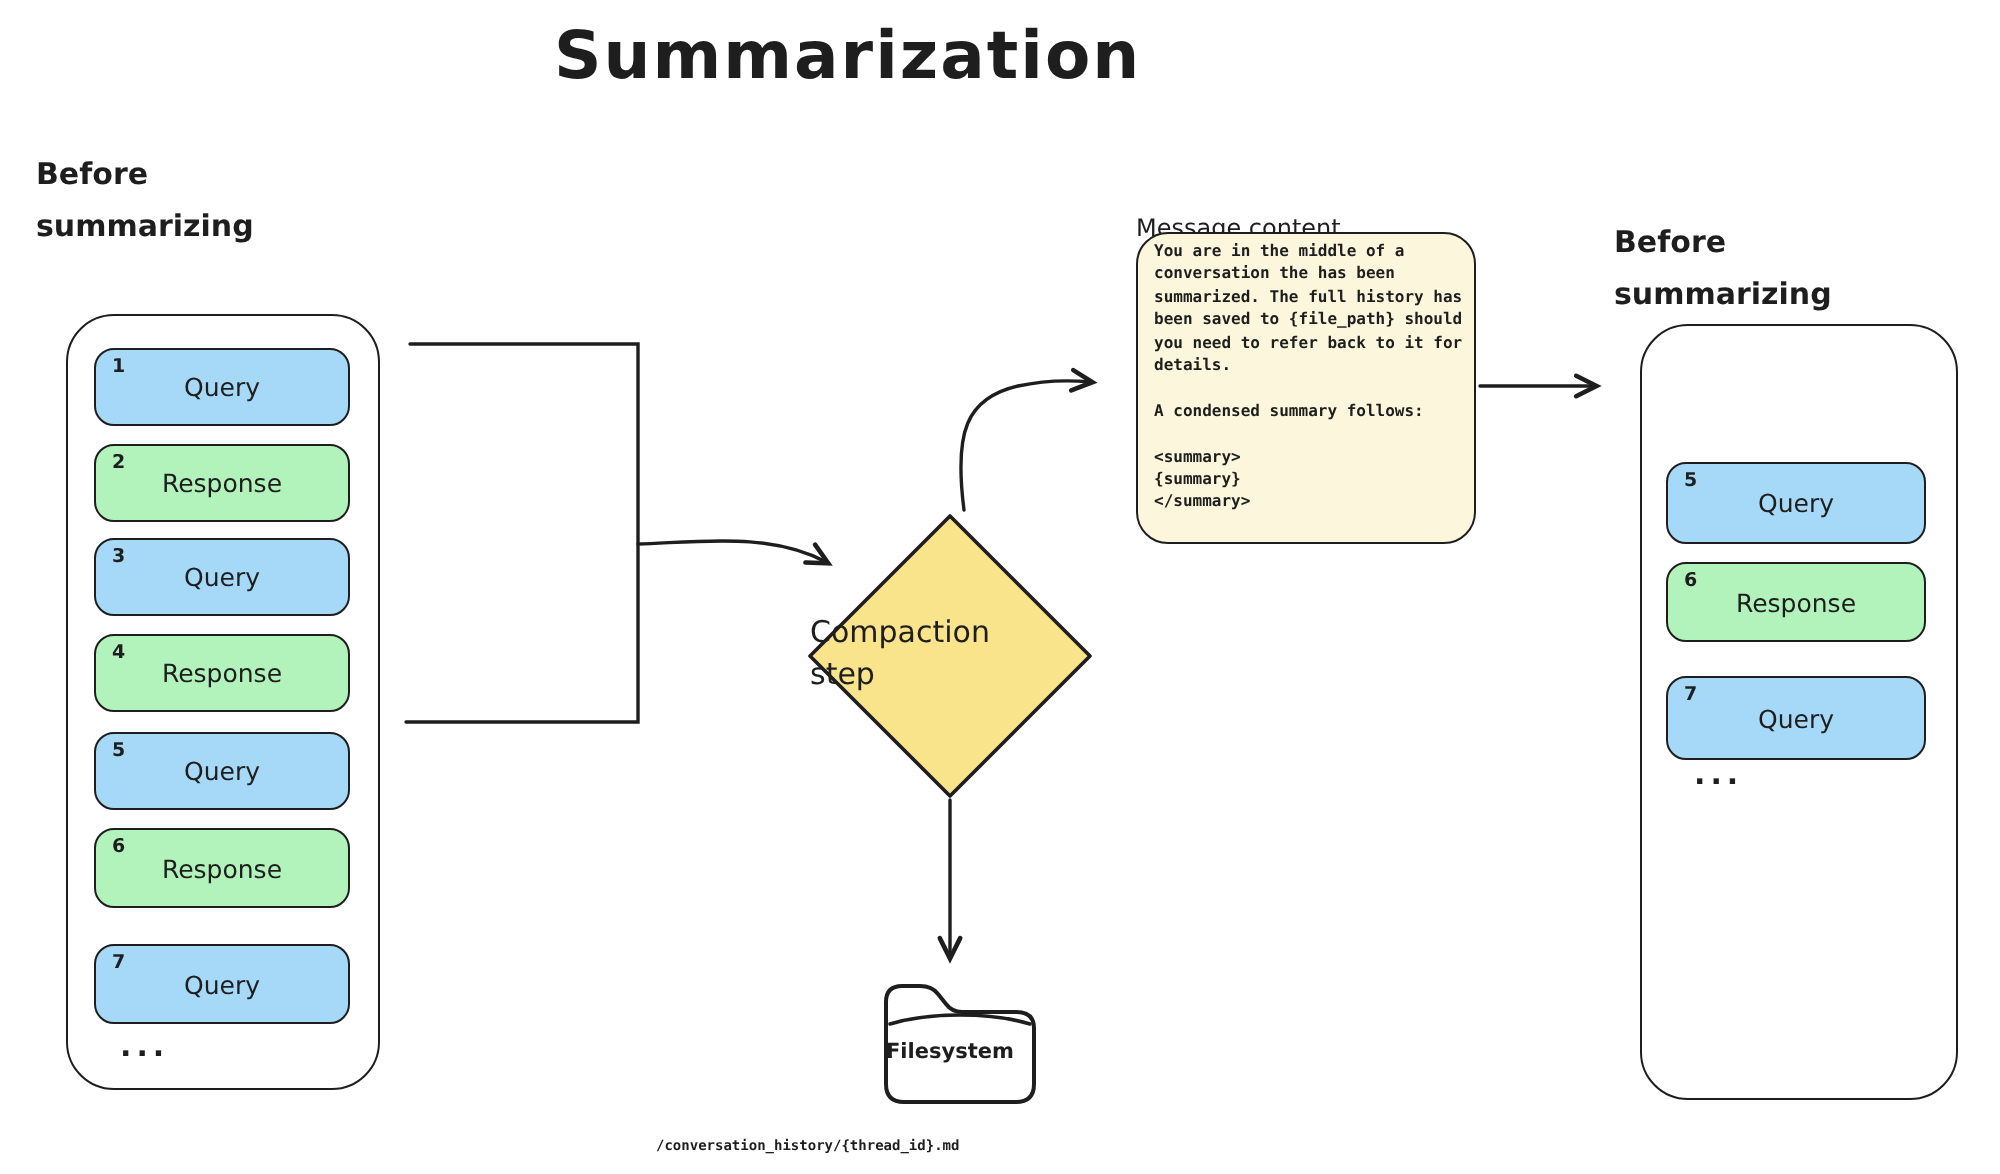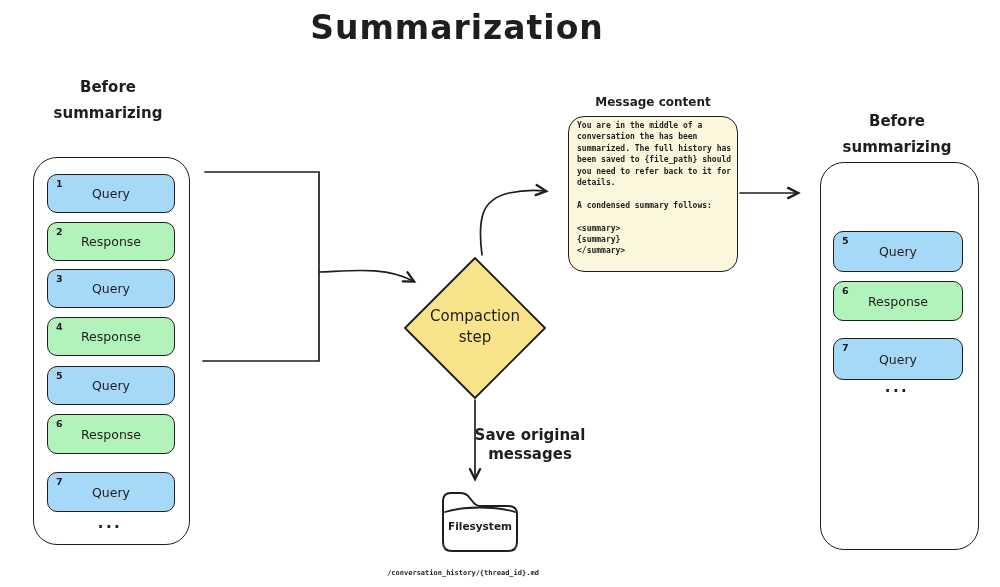--- a/index.html
+++ b/index.html
@@ -5,21 +5,21 @@
   :root{
     --blue:#A6D9F7; --green:#B2F2BB; --yellow:#F9E48B; --gold:#F8DF7C;
     --cream:#FCF7DC; --stroke:#1e1e1e;
   }
   html,body{margin:0;padding:0;background:#fff;}
   .canvas{
     position:relative; width:1000px; height:587px; background:#ffffff;
     font-family:"DejaVu Sans", sans-serif; color:var(--stroke); overflow:hidden;
   }
   .abs{position:absolute;}
-  .center{text-align:center;}
+  .center{}
   .pre{white-space:pre-line;}
   svg.overlay{position:absolute; left:0; top:0; z-index:1;}
   .hud{z-index:2;}
 
   .page-title{left:277px; top:8px; width:360px; font-size:33px; font-weight:700; letter-spacing:1px;}
   .col-label{font-size:15px; font-weight:600; line-height:26px;}
   #before-label{left:18px; top:74px; width:180px;}
   #after-label{left:807px; top:108px; width:180px;}
 
   .container{
@@ -34,21 +34,21 @@
     font-size:12.5px; font-weight:500; z-index:3;
   }
   .msg .num{position:absolute; top:3px; left:8px; font-size:9.5px; font-weight:600;}
   .msg.blue{background:var(--blue);} .msg.green{background:var(--green);} .msg.gold{background:var(--gold);}
   .msg .two-line{font-size:11px; line-height:13px; padding-left:14px;}
 
   .ellipsis{font-size:15px; font-weight:700; letter-spacing:2.5px; z-index:3;}
 
   .diamond-label{left:405px; top:306px; width:140px; font-size:15px; font-weight:400; line-height:21px; z-index:3;}
 
-  #msg-content-title{left:568px; top:95px; width:170px; font-size:12px; font-weight:700;}
+  #msg-content-title{left:568px; top:107px; width:170px; font-size:12px; font-weight:400;}
   #msg-content-box{
     left:568px; top:116px; width:170px; height:156px; border:1.8px solid var(--stroke);
     border-radius:16px; background:var(--cream); box-sizing:border-box; z-index:2;
   }
   #msg-content-body{
     left:577px; top:120px; width:158px;
     font-family:"DejaVu Sans Mono", monospace; font-size:8px; line-height:11.4px;
     font-weight:600; z-index:3;
   }
 
@@ -133,22 +133,20 @@
 been saved to {file_path} should
 you need to refer back to it for
 details.
 
 A condensed summary follows:
 
 &lt;summary&gt;
 {summary}
 &lt;/summary&gt;</div>
 
-  <div id="save-label" class="abs center pre">Save original
-messages</div>
   <div id="filesystem-label" class="abs center">Filesystem</div>
   <div id="path-label" class="abs center">/conversation_history/{thread_id}.md</div>
 
   <div id="after-container" class="abs hud container"></div>
 
   <div class="abs msg blue" style="left:833px;top:231px;width:128px;height:39px;">
     <span class="num">5</span>
     <span>Query</span>
   </div>
   <div class="abs msg green" style="left:833px;top:281px;width:128px;height:38px;">

